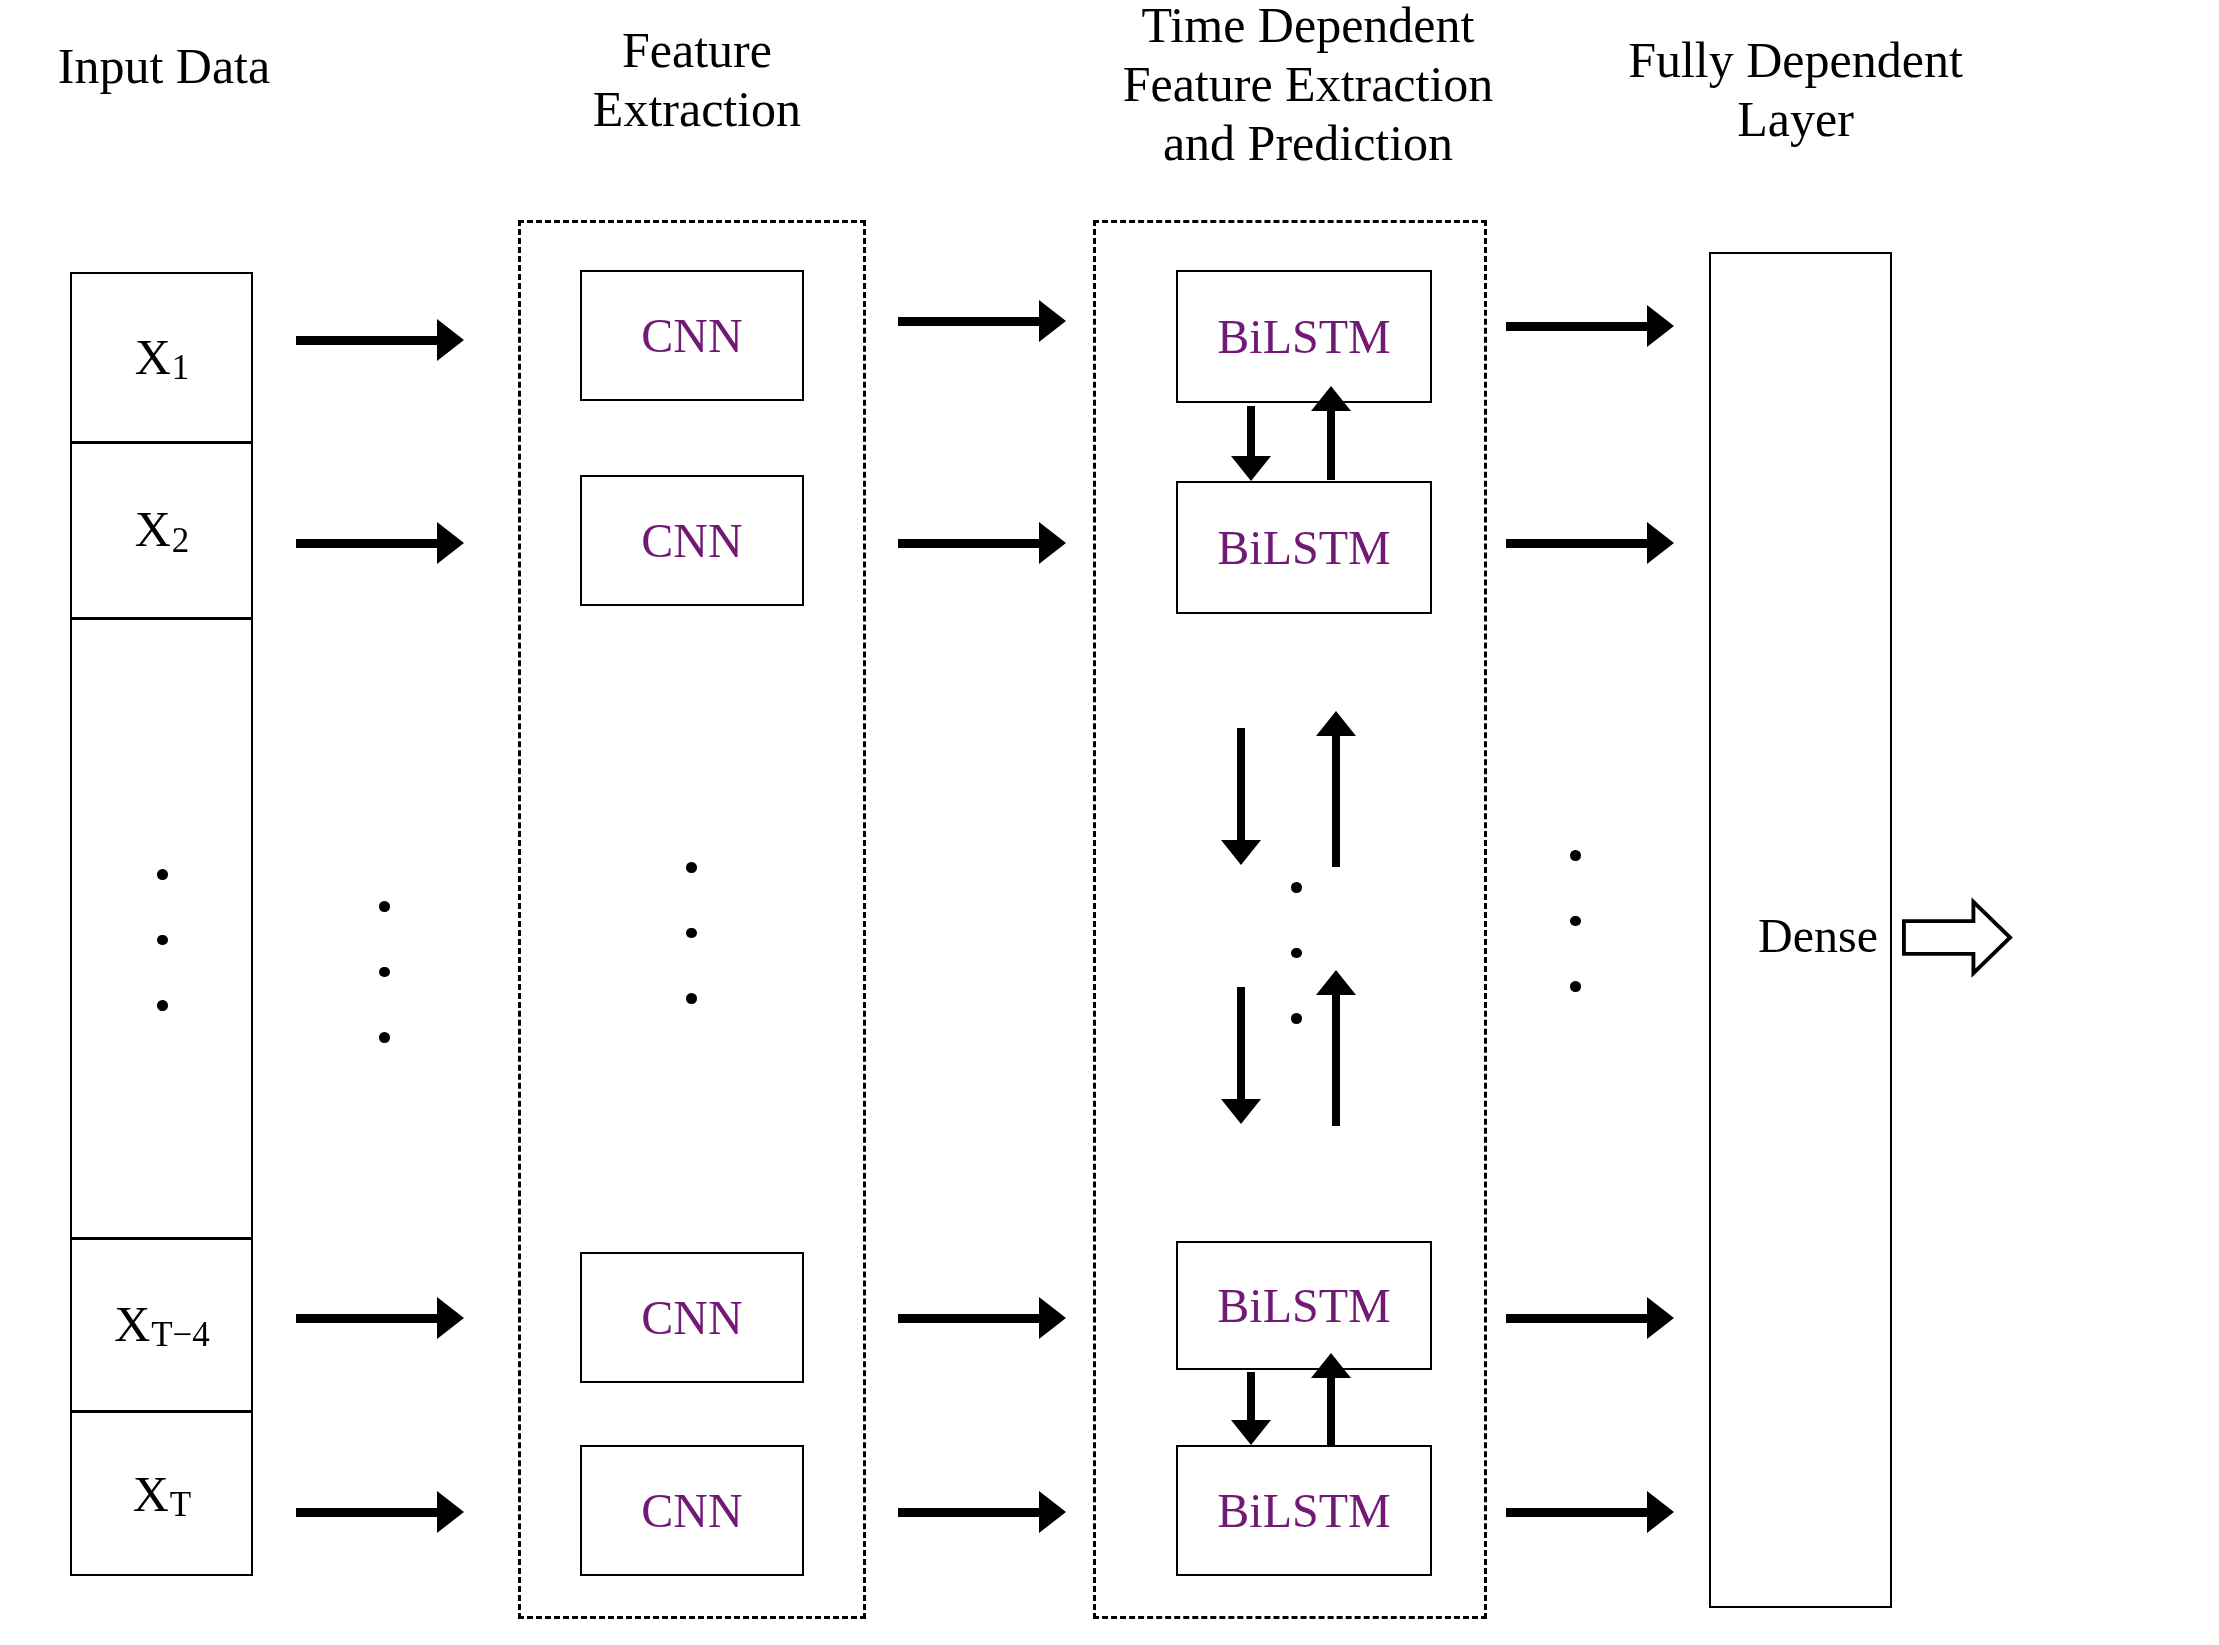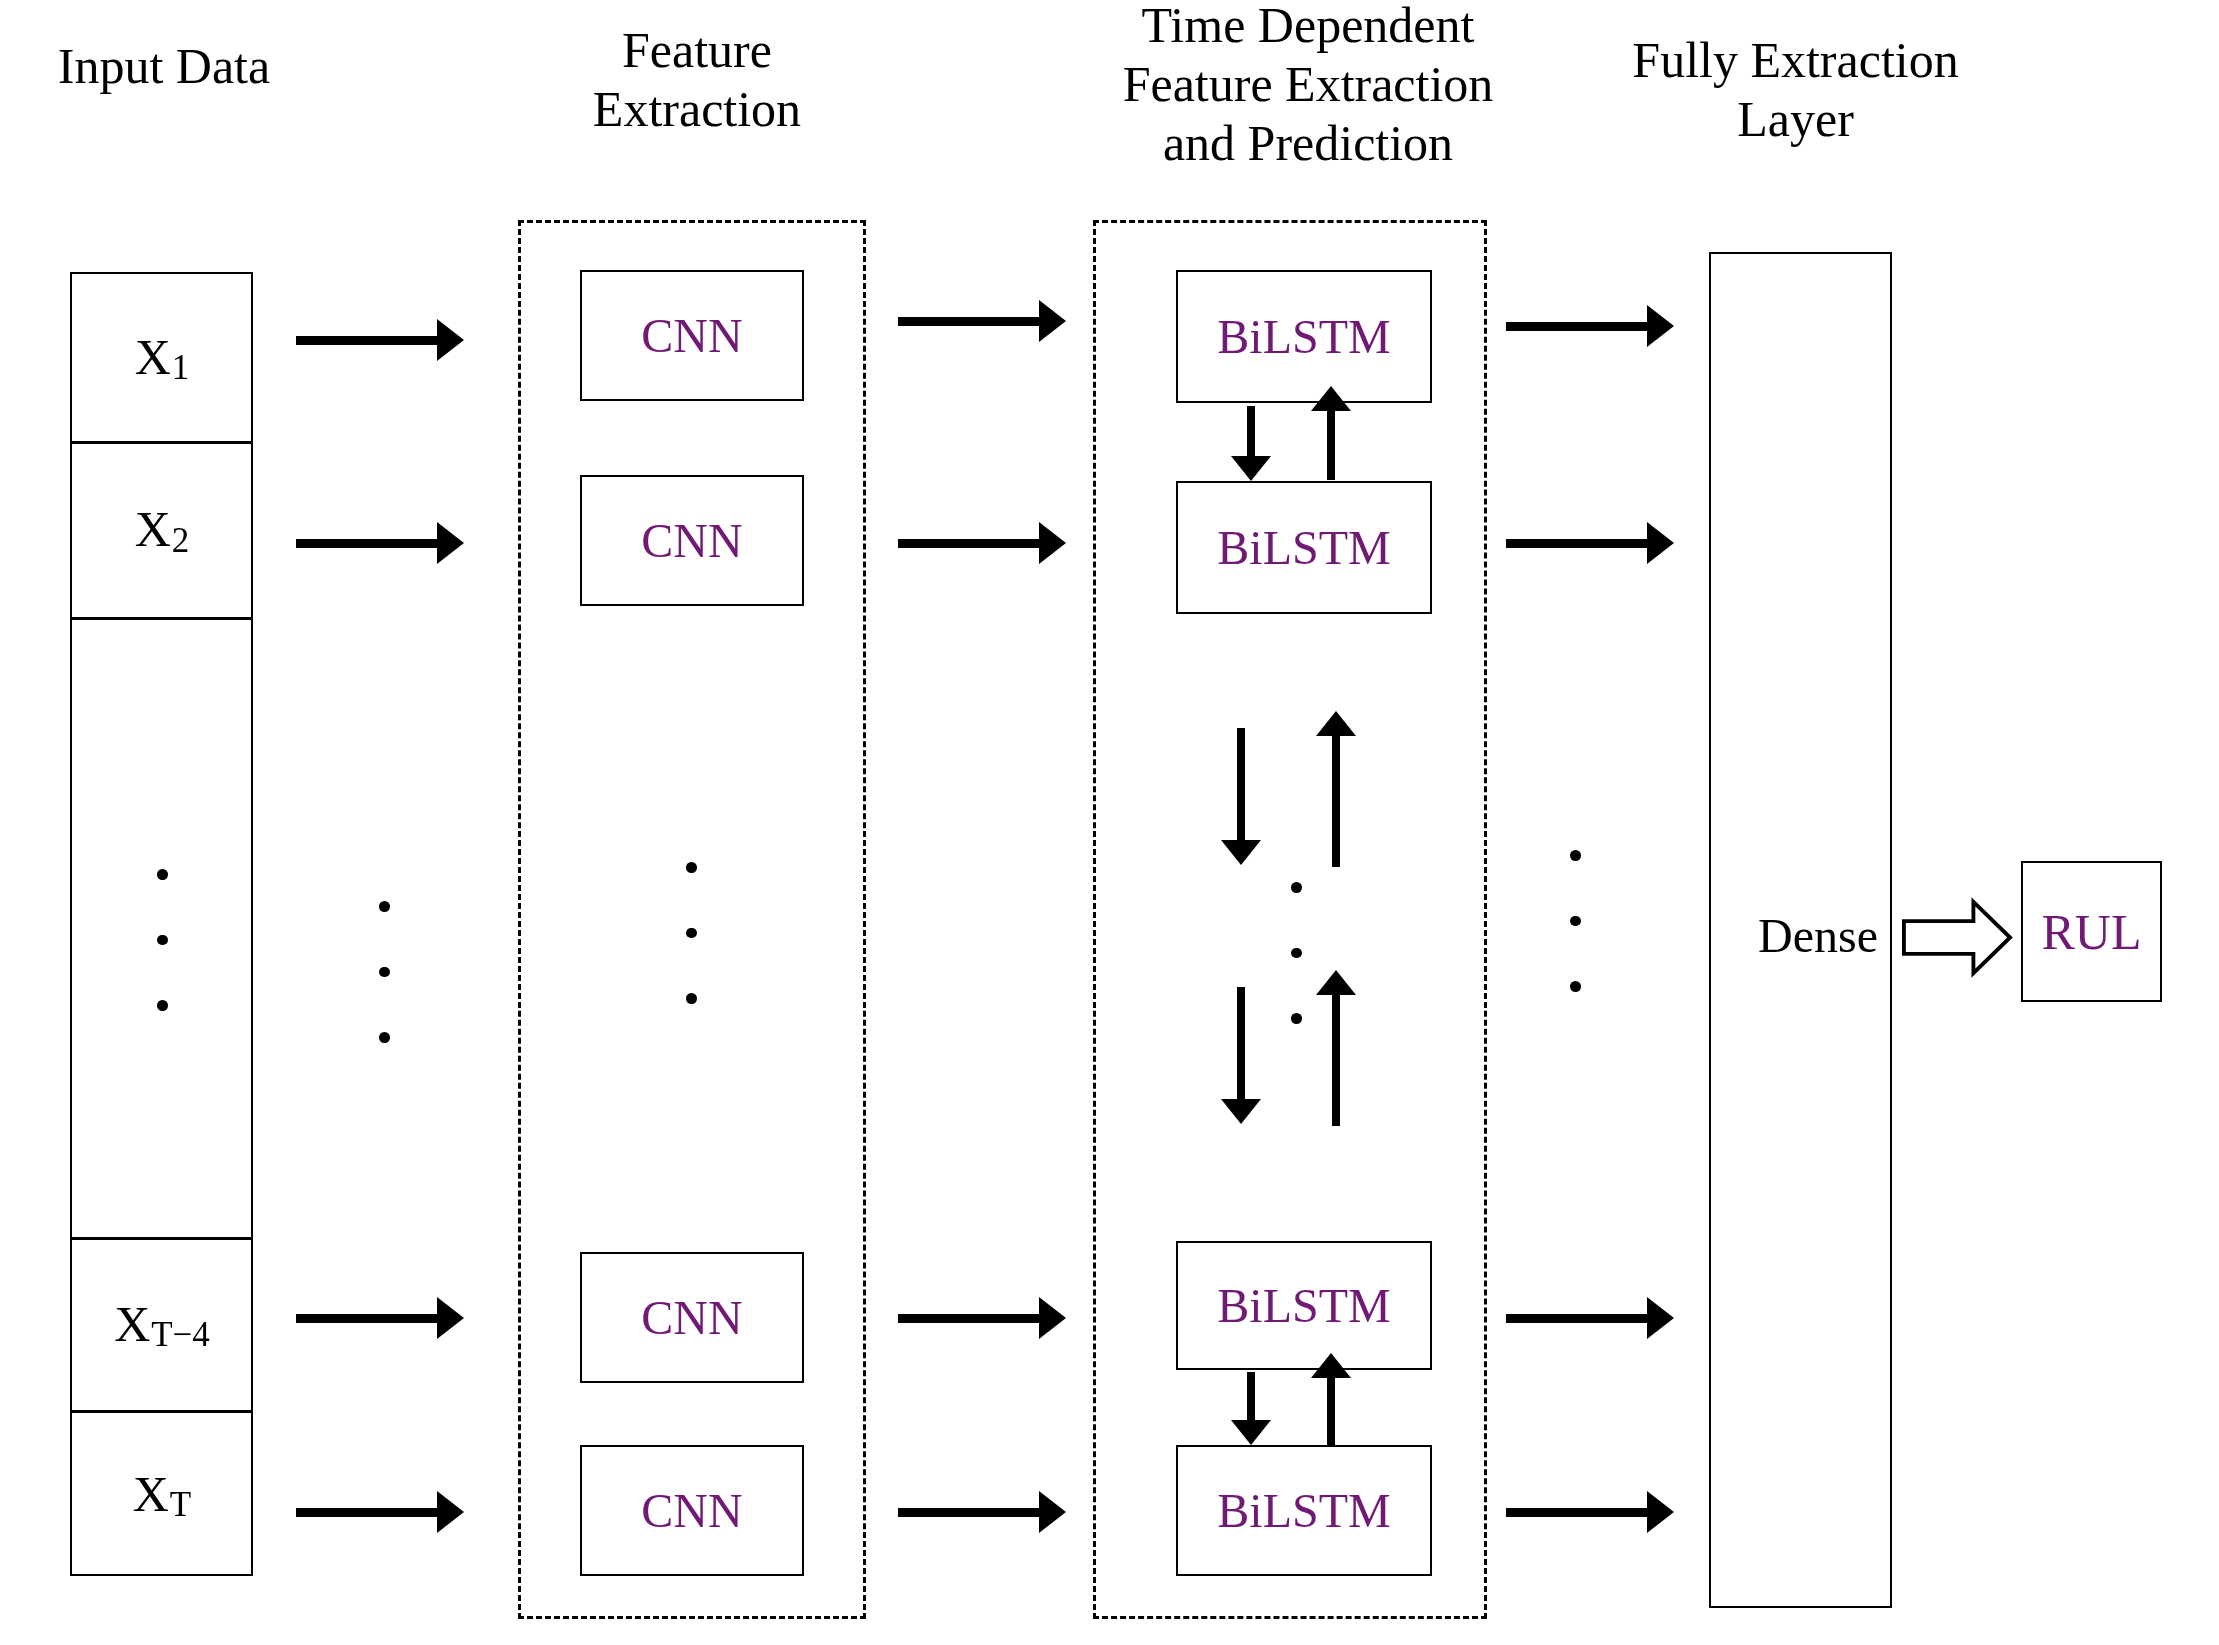--- a/index.html
+++ b/index.html
@@ -172,21 +172,21 @@
 
   <div class="heading" style="left:0px; top:37px; width:328px;">Input Data</div>
 
   <div class="heading" style="left:494px; top:21px; width:406px;">Feature
 Extraction</div>
 
   <div class="heading" style="left:1052px; top:-3.9px; width:512px;">Time Dependent
 Feature Extraction
 and Prediction</div>
 
-  <div class="heading" style="left:1564px; top:31px; width:463px;">Fully Extraction
+  <div class="heading" style="left:1564px; top:31px; width:463px;">Fully Dependent
 Layer</div>
 
   <div class="rect" style="left:70px; top:272px; width:183px; height:1304px;"></div>
 
   <div class="hline" style="left:70px; top:441px; width:183px;"></div>
   <div class="hline" style="left:70px; top:617px; width:183px;"></div>
   <div class="hline" style="left:70px; top:1237px; width:183px;"></div>
   <div class="hline" style="left:70px; top:1410px; width:183px;"></div>
 
   <div class="input-cell" style="left:70px; top:272px; width:183px; height:169px;">
@@ -279,16 +279,15 @@
 
   <div class="rect" style="left:1709px; top:252px; width:183px; height:1356px;"></div>
   <div class="dense-label" style="left:1709px; top:908px;">Dense</div>
 
   <div class="block-arrow" style="left:1898px; top:896px; width:118px; height:83px;">
     <svg width="118" height="83" viewBox="0 0 122 86" xmlns="http://www.w3.org/2000/svg">
       <polygon points="6,26 78,26 78,6 116,43 78,80 78,60 6,60" fill="none" stroke="#000000" stroke-width="4" stroke-linejoin="miter"></polygon>
     </svg>
   </div>
 
-  <div class="box" style="left:2021px; top:861px; width:141px; height:141px; font-size:50px;">RUL</div>
 
 </div>
 
 
 </body></html>

